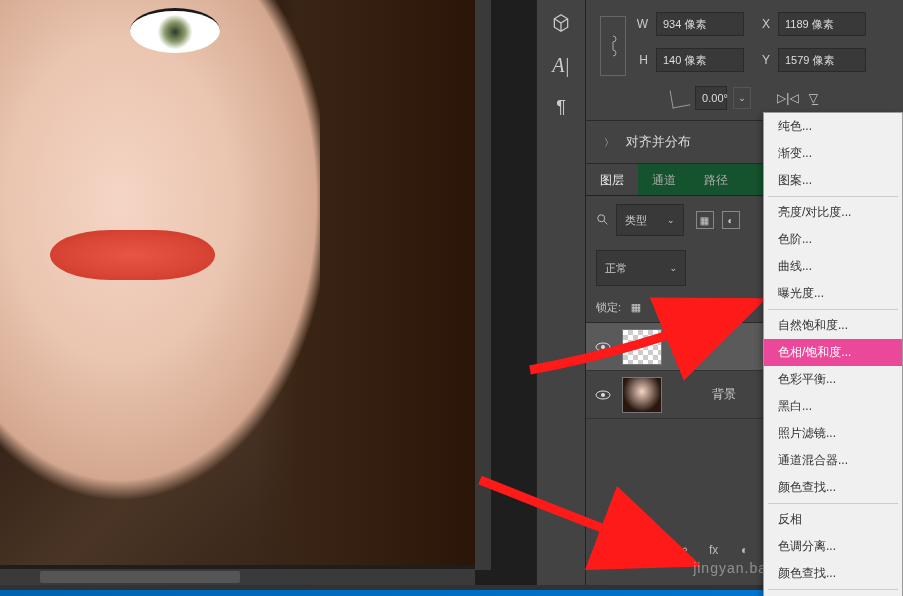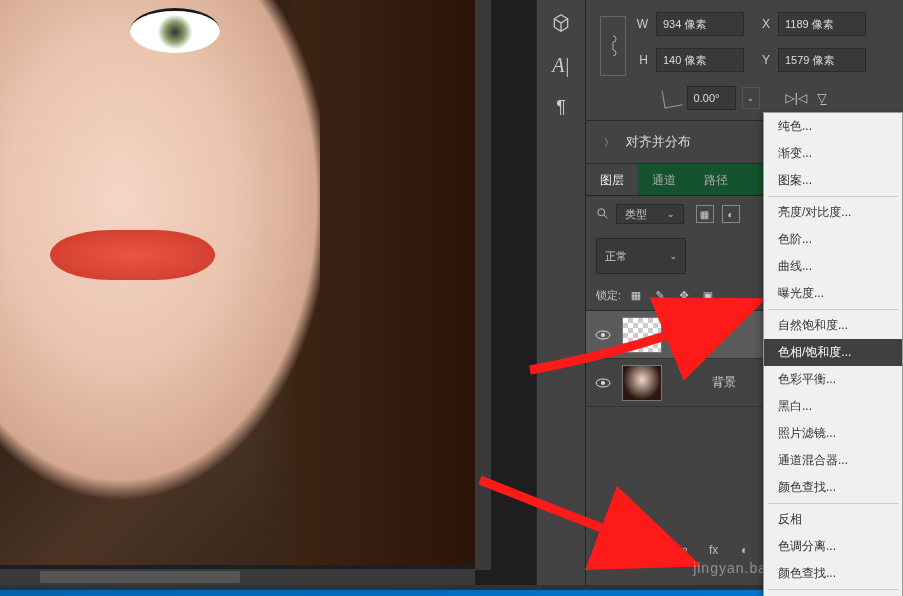--- a/index.html
+++ b/index.html
@@ -33,21 +33,21 @@
     
     .align-sec { padding: 12px 18px; border-bottom: 1px solid #2a2a2a; font-size: 13px; color: #ddd; }
     .align-sec .chev { margin-right: 8px; font-size: 10px; }
     
     .layers-sec { }
     .panel-tabs { display: flex; background: #14532d; border-bottom: 1px solid #222; height: 32px; }
     .tab { padding: 8px 14px; color: #aaa; font-size: 12px; }
     .tab.active { background: #434343; color: #eee; }
     .filter-row { display: flex; align-items: center; padding: 8px 10px; gap: 6px; }
     .search-ic { width: 14px; height: 14px; }
-    .filter-dd { height: 20px; background: #393939; border: 1px solid #2a2a2a; padding: 0 8px; display: flex; align-items: center; gap: 20px; font-size: 11px; }
+    .filter-dd { height: 32px; background: #393939; border: 1px solid #2a2a2a; padding: 0 8px; display: flex; align-items: center; gap: 20px; font-size: 11px; }
     .f-icons { display: flex; gap: 8px; margin-left: 6px; }
     .f-ic { width: 18px; height: 18px; border: 1px solid #888; display: flex; align-items: center; justify-content: center; font-size: 10px; }
     
     .blend-row { display: flex; align-items: center; padding: 6px 10px; gap: 8px; }
     .blend-dd { width: 90px; height: 24px; background: #393939; border: 1px solid #2a2a2a; padding: 17px 8px; display: flex; align-items: center; justify-content: space-between; font-size: 11px; }
     
     .lock-row { display: flex; align-items: center; padding: 6px 10px; gap: 6px; font-size: 11px; }
     .lock-ic { width: 18px; height: 18px; display: flex; align-items: center; justify-content: center; }
     
     .layer-list { border-top: 1px solid #2a2a2a; }
@@ -58,21 +58,21 @@
     .thumb.checker { background: repeating-conic-gradient(#ccc 0 25%, #fff 0 50%) 0 0/10px 10px; }
     .thumb.bg-img { background: radial-gradient(ellipse at 50% 40%, #f5d5c5 0%, #2a1810 70%); }
     .layer-name { font-size: 12px; margin-left: 40px; }
     
     .bottom-bar { position: absolute; bottom: 18px; left: 10px; right: 10px; display: flex; justify-content: flex-end; gap: 14px; padding: 6px; }
     .bb-ic { width: 18px; height: 18px; color: #bbb; }
     
     
     .ctx-menu { position: absolute; right: 0; top: 112px; width: 140px; background: #f0f0f0; border: 1px solid #999; box-shadow: -2px 2px 6px rgba(0,0,0,0.3); z-index: 100; font-size: 12px; }
     .ctx-item { padding: 5px 14px; color: #333; white-space: nowrap; }
-    .ctx-item.hl { background: #404040; color: #fff; }
+    .ctx-item.hl { background: #ec4899; color: #fff; }
     .ctx-sep { height: 1px; background: #ccc; margin: 2px 4px; }
     
     .arrow { position: absolute; z-index: 50; }
     .watermark { position: absolute; bottom: 20px; right: 80px; color: rgba(255,255,255,0.4); font-size: 14px; letter-spacing: 1px; z-index: 60; }
     .taskbar { position: absolute; bottom: 0; left: 0; width: 903px; height: 6px; background: linear-gradient(90deg, #0063b1, #0078d7); }
   </style>
 </head>
 <body>
 
 <div class="canvas-area">
@@ -117,21 +117,21 @@
         <div class="tr-row">
           <span class="tr-lbl">H</span>
           <span class="tr-val">140 像素</span>
           <span class="tr-lbl">Y</span>
           <span class="tr-val">1579 像素</span>
         </div>
       </div>
     </div>
     <div class="angle-sec">
       <span class="angle-icon"></span>
-      <span class="tr-val" style="width:49px">0.00°</span>
+      <span class="tr-val" style="width:32px">0.00°</span>
       <span class="dd-caret">⌄</span>
       <div class="flip-icons">
         <span>▷|◁</span>
         <span>▽̲</span>
       </div>
     </div>
   </div>
 
   <div class="align-sec">
     <span class="chev">〉</span>

